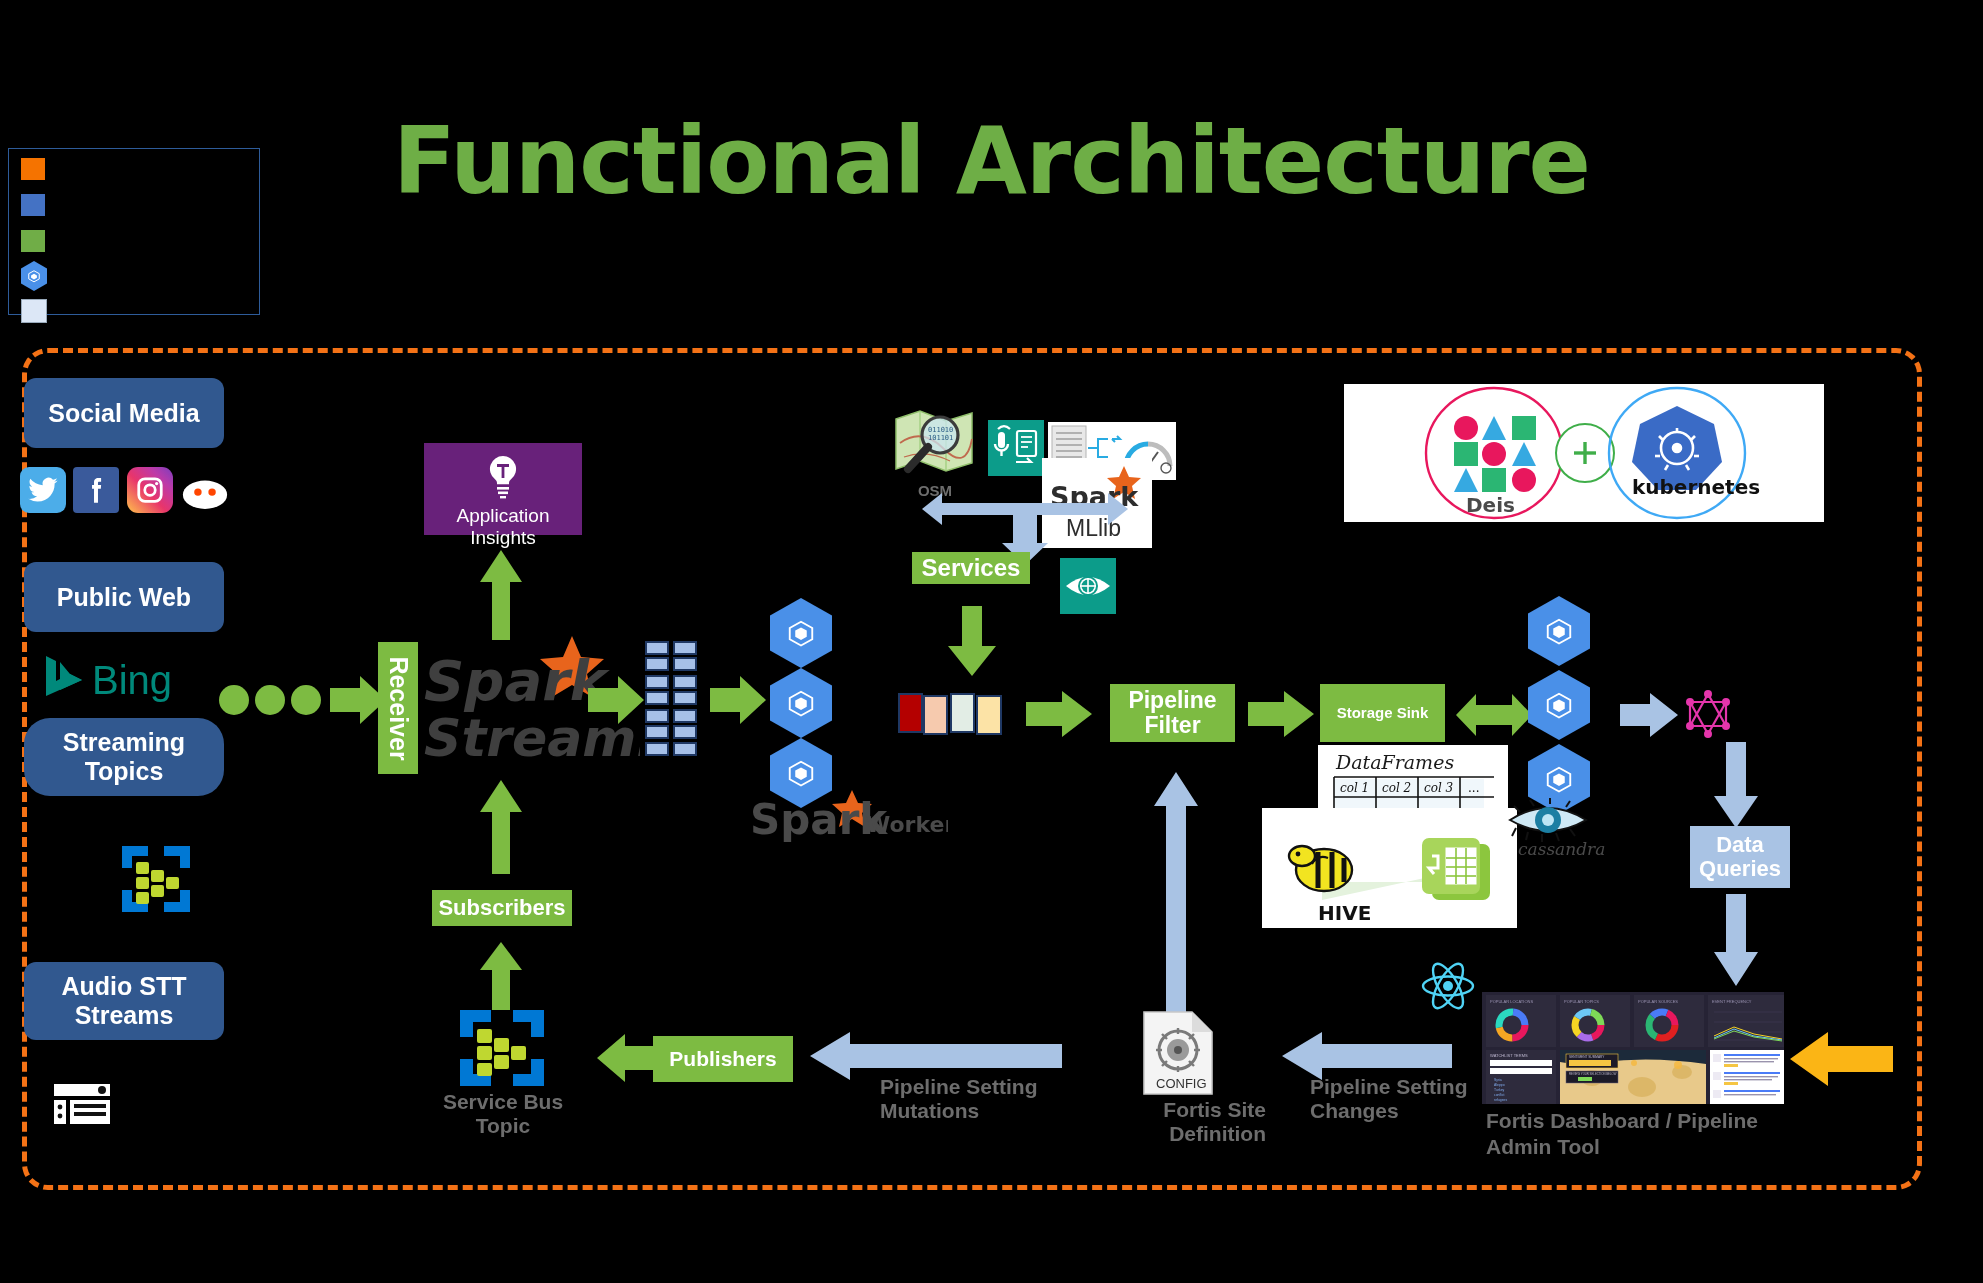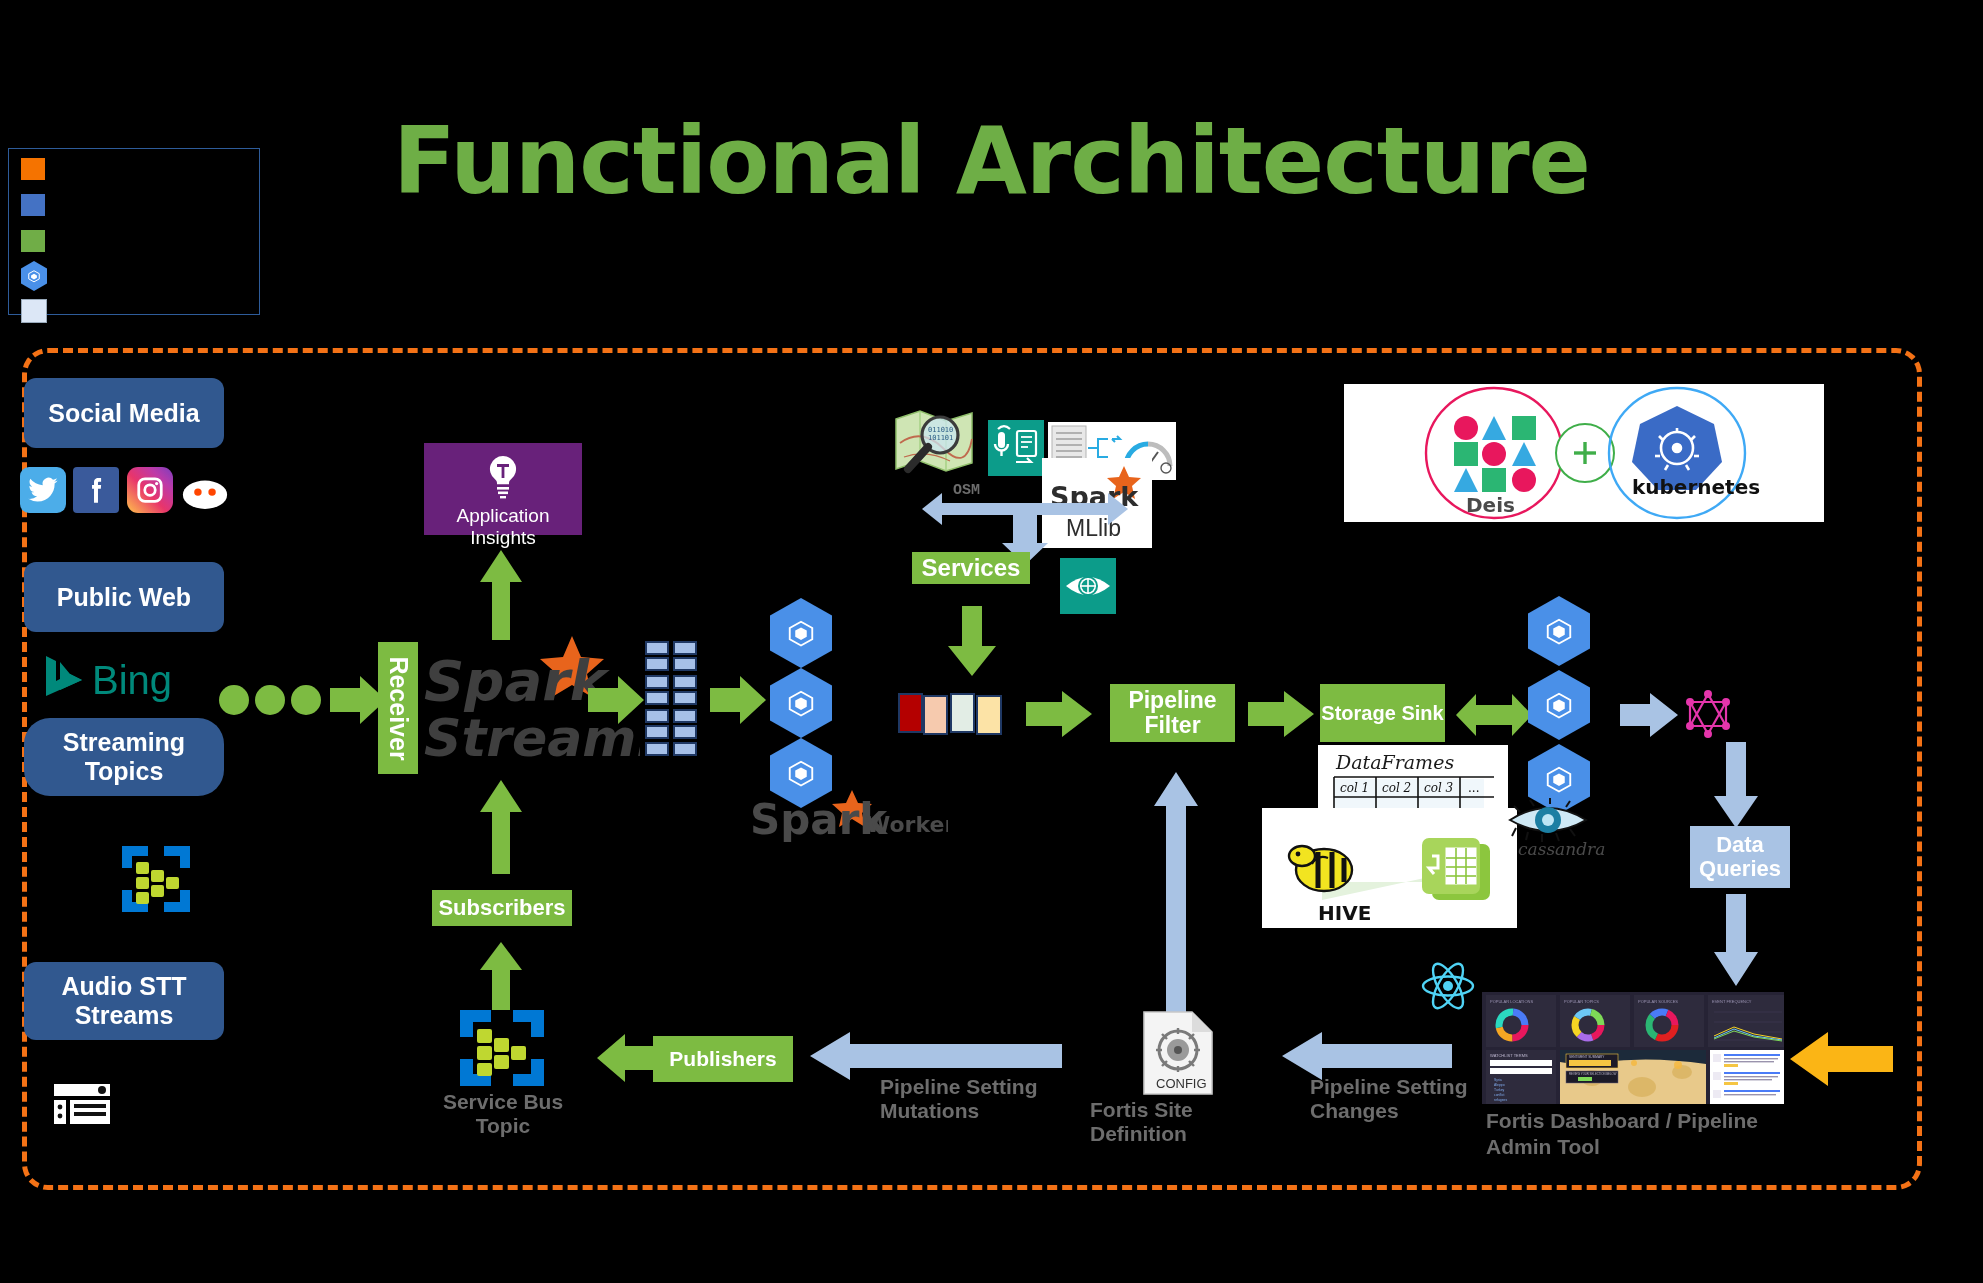--- a/index.html
+++ b/index.html
@@ -313,21 +313,21 @@
     <path d="M28 6 L28 56" stroke="#9CCB7A" stroke-width="1.2" fill="none"></path>
     <path d="M54 16 L54 66" stroke="#9CCB7A" stroke-width="1.2" fill="none"></path>
     <path d="M8 38 Q30 22 52 44 T80 34" stroke="#C06A4E" stroke-width="1.8" fill="none"></path>
     <path d="M12 52 Q34 44 58 56" stroke="#C06A4E" stroke-width="1.3" fill="none"></path>
     <circle cx="48" cy="30" r="18" fill="#C9E6F2" fill-opacity=".75" stroke="#3B3B3B" stroke-width="3.2"></circle>
     <text x="36" y="27" font-family="DejaVu Sans Mono,monospace" font-size="7" fill="#2B5C85">011010</text>
     <text x="36" y="35" font-family="DejaVu Sans Mono,monospace" font-size="7" fill="#2B5C85">101101</text>
     <line x1="36" y1="42" x2="16" y2="64" stroke="#2B2B2B" stroke-width="8" stroke-linecap="round"></line>
   </svg>
 </div>
-<div class="abs cap" style="left:890px;top:482px;width:90px;text-align:right;font-size:15px;font-family:Liberation Mono, monospace;">OSM</div>
+<div class="abs cap" style="left:890px;top:482px;width:90px;text-align:center;font-size:15px;">OSM</div>
 
 <div class="abs teal" style="left:988px;top:420px;width:56px;height:56px;">
   <svg width="56" height="56" viewBox="0 0 56 56">
     <rect x="10" y="12" width="7" height="16" rx="3.5" fill="#fff"></rect>
     <path d="M7 24 a6.5 6.5 0 0 0 13 0" fill="none" stroke="#fff" stroke-width="2.4"></path>
     <line x1="13.5" y1="30" x2="13.5" y2="36" stroke="#fff" stroke-width="2.4"></line>
     <path d="M10 9 q6 -6 12 0" fill="none" stroke="#fff" stroke-width="2.2"></path>
     <rect x="29" y="11" width="19" height="25" rx="2" fill="none" stroke="#fff" stroke-width="2.2"></rect>
     <line x1="33" y1="17" x2="44" y2="17" stroke="#fff" stroke-width="1.8"></line>
     <line x1="33" y1="22" x2="44" y2="22" stroke="#fff" stroke-width="1.8"></line>
@@ -447,21 +447,21 @@
 
 <div class="abs grn-box" style="left:1110px;top:684px;width:125px;height:58px;font-size:23px;">
   <span>Pipeline Filter</span>
 </div>
 <div class="abs" style="left:1248px;top:688px;">
   <svg width="66" height="52" viewBox="0 0 66 52">
       <path d="M0 14 H36 V3 L66 26 L36 49 V38 H0 Z" fill="#7DBB42"></path>
     </svg>
 </div>
 
-<div class="abs grn-box" style="left:1320px;top:684px;width:125px;height:58px;font-size:20px;">
+<div class="abs grn-box" style="left:1320px;top:684px;width:125px;height:58px;font-size:15px;">
   <span>Storage Sink</span>
 </div>
 
 <div class="abs" style="left:1456px;top:690px;">
   <svg width="76" height="50" viewBox="0 0 76 50">
       <path d="M0 25 L20 4 V15 H56 V4 L76 25 L56 46 V35 H20 V46 Z" fill="#7DBB42"></path>
     </svg>
 </div>
 
 <div class="abs white-card" style="left:1318px;top:745px;width:152px;height:72px;">
@@ -622,21 +622,21 @@
           <line x1="16" y1="16" x2="11" y2="11"></line>
         <line x1="0" y1="22" x2="0" y2="16"></line>
           <line x1="-16" y1="16" x2="-11" y2="11"></line>
         <line x1="-22" y1="0" x2="-16" y2="0"></line>
           <line x1="-16" y1="-16" x2="-11" y2="-11"></line>
       </g>
     </g>
     <text x="14" y="78" font-family="Liberation Sans,sans-serif" font-size="13" fill="#333">CONFIG</text>
   </svg>
 </div>
-<div class="abs cap" style="left:1090px;top:1098px;width:176px;text-align:left;">Fortis Site Definition</div>
+<div class="abs cap" style="left:1090px;top:1098px;width:176px;text-align:right;">Fortis Site Definition</div>
 
 <div class="abs" style="left:808px;top:1030px;">
   <svg width="254" height="52" viewBox="0 0 254 52">
       <path d="M254 14 H42 V2 L2 26 L42 50 V38 H254 Z" fill="#A9C3E4"></path>
     </svg>
 </div>
 <div class="abs cap" style="left:880px;top:1075px;width:210px;">Pipeline Setting Mutations</div>
 
 <div class="abs" style="left:1280px;top:1030px;">
   <svg width="172" height="52" viewBox="0 0 172 52">

